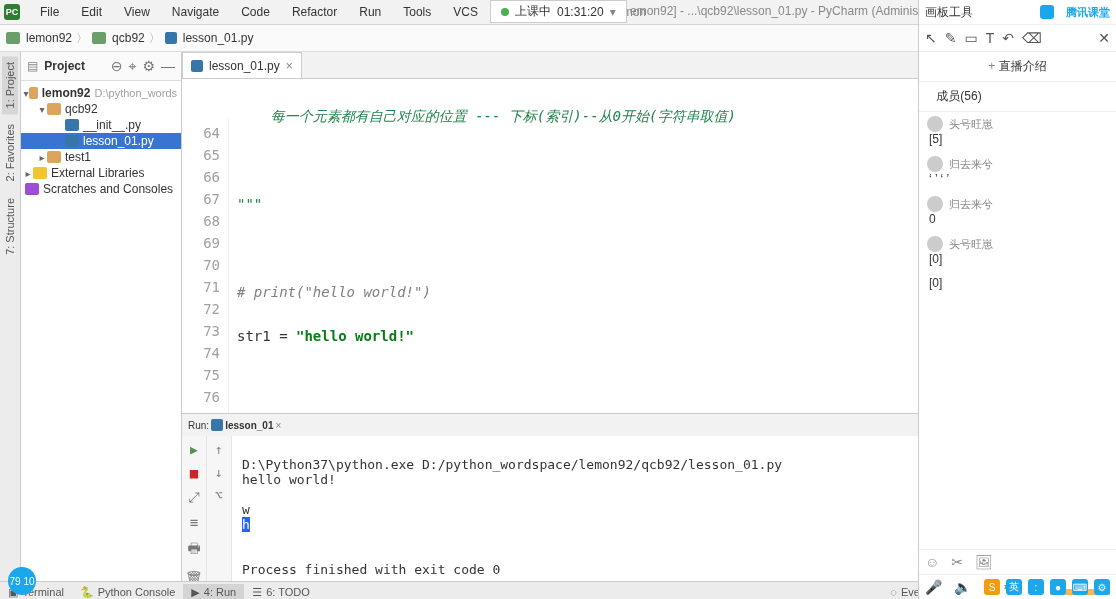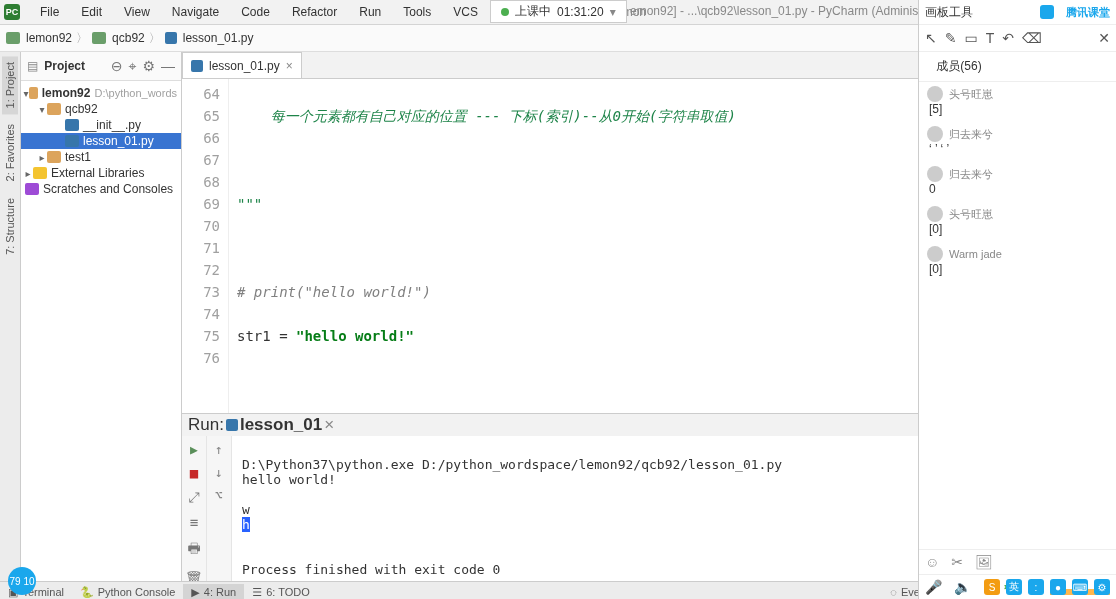--- a/index.html
+++ b/index.html
@@ -38,29 +38,29 @@
   .project .lib { background:#f4c430; }
   .project .scr { background:#9e4bd6; }
   .project .hint { color:#a0a0a0; font-size:11px; margin-left:4px; }
   
   .editor { flex:1; display:flex; flex-direction:column; overflow:hidden; }
   .etabs { height:26px; border-bottom:1px solid #ccc; display:flex; align-items:flex-end; background:#f2f2f2; }
   .etab { height:25px; background:#fff; border:1px solid #ccc; border-bottom:none; display:flex; align-items:center; padding:0 8px; gap:6px; font-size:12px; }
   .etab .pyico { width:12px; height:12px; background:#3776ab; border-radius:2px; }
   .etab .close { color:#888; cursor:pointer; }
   .code { flex:1; display:flex; font-family:Consolas,monospace; font-size:14px; line-height:22px; overflow:hidden; background:#fff; }
-  .gutters { width:38px; text-align:right; color:#a0a0a0; padding:4px 8px 4px 0; background:#fff; border-right:1px solid #eee; white-space:pre; }
+  .gutters { width:38px; text-align:right; color:#a0a0a0; padding:4px 8px 4px 0; background:#fff; border-right:1px solid #eee; white-space:pre;margin-top:39px; }
   .codetext { flex:1; padding:4px 8px; white-space:pre; position:relative; }
   .c-cmt { color:#1e8449; font-style:italic; }
   .c-cmt2 { color:#808080; font-style:italic; }
   .c-str { color:#067d17; font-weight:bold; }
   .c-id  { color:#333; }
   
   .runpanel { border-top:1px solid #ccc; background:#fff; display:flex; flex-direction:column; }
-  .runhead { height:22px; display:flex; align-items:center; padding:0 6px; gap:2px; background:#f2f2f2; font-size:17px; color:#666; }
+  .runhead { height:22px; display:flex; align-items:center; padding:0 6px; gap:2px; background:#f2f2f2; font-size:10px; color:#666; }
   .runhead .rtitle { color:#333; }
   .runhead .rsub { color:#333; font-weight:bold; }
   .runbody { display:flex; height:145px; font-family:Consolas,monospace; font-size:13px; }
   .runicons { width:24px; background:#f6f6f6; border-right:1px solid #e5e5e5; display:flex; flex-direction:column; gap:8px; padding:6px 0; align-items:center; color:#5a8f5a; }
   .runicons .ri { cursor:pointer; }
   .runicons .ri2 { color:#777; font-size:14px; }
   .runicons2 { width:24px; background:#f6f6f6; display:flex; flex-direction:column; gap:8px; padding:6px 0; align-items:center; color:#888; border-right:1px solid #e5e5e5;}
   .runtext { flex:1; padding:6px 10px; white-space:pre; overflow:auto; color:#333; }
   .runtext .selchar { background:#2962ff; color:#fff; }
   
@@ -306,20 +306,21 @@
     </div>
     <div class="ctoolbar">
       <span class="ticon">↖</span>
       <span class="ticon">✎</span>
       <span class="ticon">▭</span>
       <span class="ticon">T</span>
       <span class="ticon">↶</span>
       <span class="ticon">⌫</span>
       <span class="ticon cx">✕</span>
     </div>
+    <div class="livebar">直播介绍</div>
     <div class="tabs">
       <div class="ctab small">成员(56)</div>
     </div>
     <div class="msgs">
       <div class="msg">
           <div class="mhead">
             <span class="av"></span>
             <span>头号旺崽</span>
           </div>
           <div class="mbody">[5]</div>
@@ -339,24 +340,20 @@
           <div class="mbody">0</div>
         </div>
       <div class="msg">
           <div class="mhead">
             <span class="av"></span>
             <span>头号旺崽</span>
           </div>
           <div class="mbody">[0]</div>
         </div>
       <div class="msg">
-          <div class="mhead">
-            <span class="av"></span>
-            <span>Warm jade</span>
-          </div>
           <div class="mbody">[0]</div>
         </div>
     </div>
     <div class="cactions">
       <span>☺</span>
       <span>✂</span>
       <span>🖼</span>
     </div>
     <div class="cfoot">
       <span>🎤</span>

